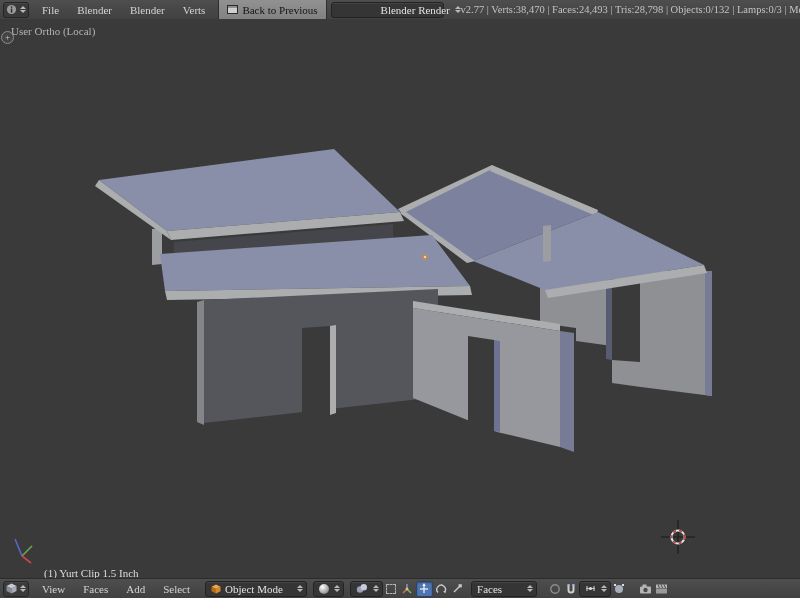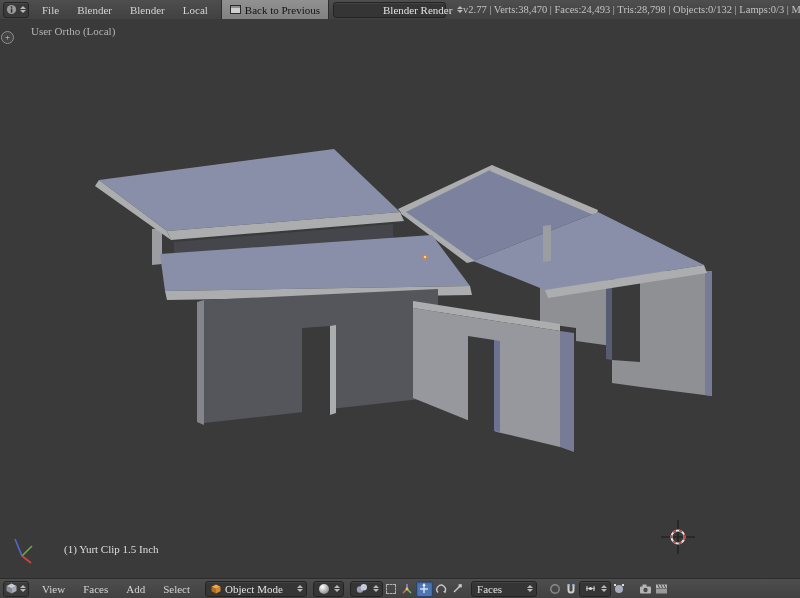--- a/index.html
+++ b/index.html
@@ -52,23 +52,23 @@
     width:15px;height:14px;border-radius:2px;margin:0 0.5px;
   }
   .ibtn.pressed{background:var(--active-blue,#4f76b3);border:1px solid #2b4368;box-shadow:inset 0 1px 2px rgba(0,0,0,.35);}
   .icon-sphere{width:10px;height:10px;border-radius:50%;background:radial-gradient(circle at 35% 30%,#ffffff,#8d8d8d 75%);}
   .dashbox{width:8px;height:8px;border:1px dashed #b2b2b2;}
   .gap{width:10px;}
   .sep{width:6px;}
   
   #viewport{position:absolute;top:19px;left:0;width:800px;height:560px;background:var(--viewport-bg,#3a3a3a);}
   #viewport svg{display:block;}
-  .vp-label{position:absolute;font-size:11px;color:#b4b4b4;margin-left:20px;}
+  .vp-label{position:absolute;font-size:11px;color:#b4b4b4;}
   #view-name{top:6px;left:11px;}
-  #object-name{bottom:24px;left:44px;color:#dddddd;}
+  #object-name{bottom:0;left:44px;color:#dddddd;}
   #expand-btn{
     position:absolute;top:12px;left:1px;width:11px;height:11px;border-radius:50%;
     border:1px solid #8f8f8f;color:#d0d0d0;font-size:9px;line-height:10px;text-align:center;
     background:rgba(90,90,90,.35);
   }
 </style>
 </head>
 <body>
 
 <div id="blender-window">
@@ -81,21 +81,21 @@
         <rect x="4.8" y="2.3" width="1.5" height="1.5" fill="#2e2e2e"></rect>
       </svg>
       <span class="steppers">
           <i class="up"></i>
           <i class="dn"></i>
         </span>
     </div>
     <span class="menu">File</span>
     <span class="menu">Blender</span>
     <span class="menu">Blender</span>
-    <span class="menu">Local</span>
+    <span class="menu">Verts</span>
     <div class="back-btn">
       <span class="winicon"></span>
       <span>Back to Previous</span>
     </div>
     <div class="sep"></div>
     <div class="dd" style="width:103px;">
       <span style="flex:1;text-align:center;padding-left:44px;">Blender Render</span>
       <span class="steppers">
           <i class="up"></i>
           <i class="dn"></i>

